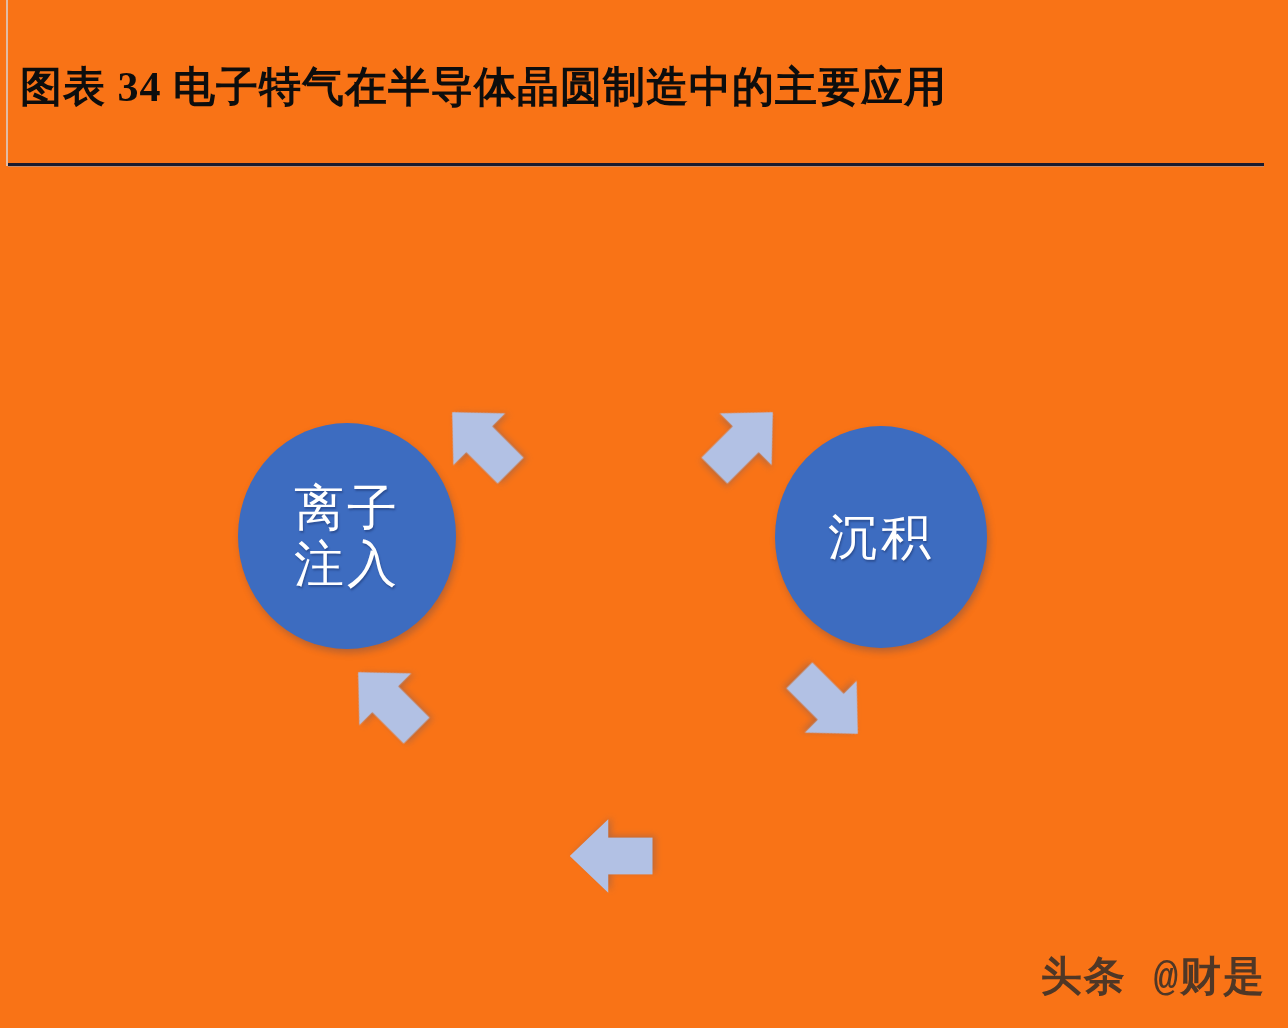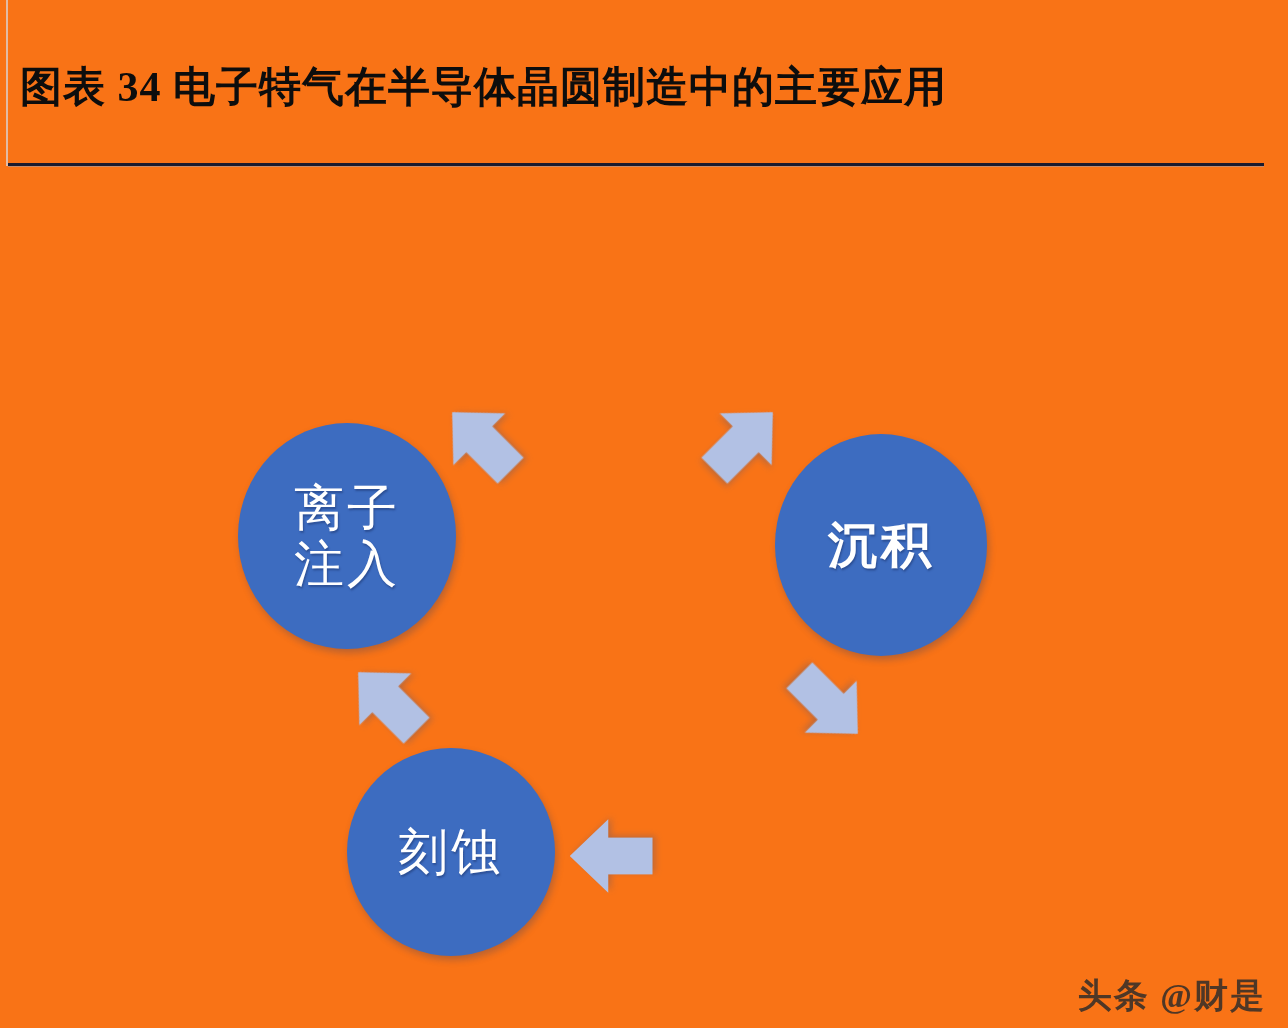--- a/index.html
+++ b/index.html
@@ -86,21 +86,21 @@
     color: #ffffff;
     font-family: "Liberation Serif", "DejaVu Serif", serif;
     font-weight: 500;
     letter-spacing: 3px;
     text-shadow: 1px 2px 2px rgba(25,45,95,0.45);
     line-height: 1.12;
     white-space: pre-line;
     user-select: none;
   }
   #node-0 { left: 513px; top: 62px;  width: 206px; height: 206px; font-size: 50px; }
-  #node-1 { left: 775px; top: 266px; width: 212px; height: 222px; font-size: 50px; font-weight: bold; }
+  #node-1 { left: 775px; top: 258px; width: 212px; height: 222px; font-size: 50px; }
   #node-2 { left: 679px; top: 580px; width: 208px; height: 208px; font-size: 50px; }
   #node-3 { left: 347px; top: 580px; width: 208px; height: 208px; font-size: 50px; }
   #node-4 { left: 238px; top: 255px; width: 218px; height: 226px; font-size: 50px; text-align: center; }
 
   .arrow {
     position: absolute;
     width: 96px;
     height: 92px;
     filter: drop-shadow(2px 3px 3px rgba(60,80,130,0.30));
   }
@@ -111,23 +111,23 @@
   #arrow-0 { left: 695px; top: 228px; transform: rotate(45deg); }   
   #arrow-1 { left: 780px; top: 490px; transform: rotate(135deg); }  
   #arrow-2 { left: 564px; top: 642px; transform: rotate(270deg); }  
   #arrow-3 { left: 340px; top: 488px; transform: rotate(-45deg); }  
   #arrow-4 { left: 434px; top: 228px; transform: rotate(-45deg); }  
 
   
   #watermark {
     position: absolute;
     right: 22px;
-    bottom: 9px;
-    font-family: Liberation Serif, serif;
-    font-size: 34px;
+    bottom: 24px;
+    font-family: Liberation Mono, monospace;
+    font-size: 41px;
     font-weight: bold;
     color: #2a2a2a;
     opacity: .82;
     letter-spacing: 2px;
     white-space: nowrap;
     user-select: none;
   }
 </style>
 </head>
 <body>
@@ -166,21 +166,20 @@
     <div class="arrow" id="arrow-4">
       <svg viewBox="0 0 100 100" xmlns="http://www.w3.org/2000/svg" aria-hidden="true">
         <path d="M50 4 L90 46 L70 46 L70 94 L30 94 L30 46 L10 46 Z"></path>
       </svg>
     </div>
 
 
     <div class="node" id="node-1">沉积</div>
 
 
-    <div class="node" id="node-3">刻蚀</div>
 
     <div class="node" id="node-4">离子
 注入</div>
   </div>
 
   <div id="watermark">头条 @财是</div>
 
 </div>
 
 </body></html>

